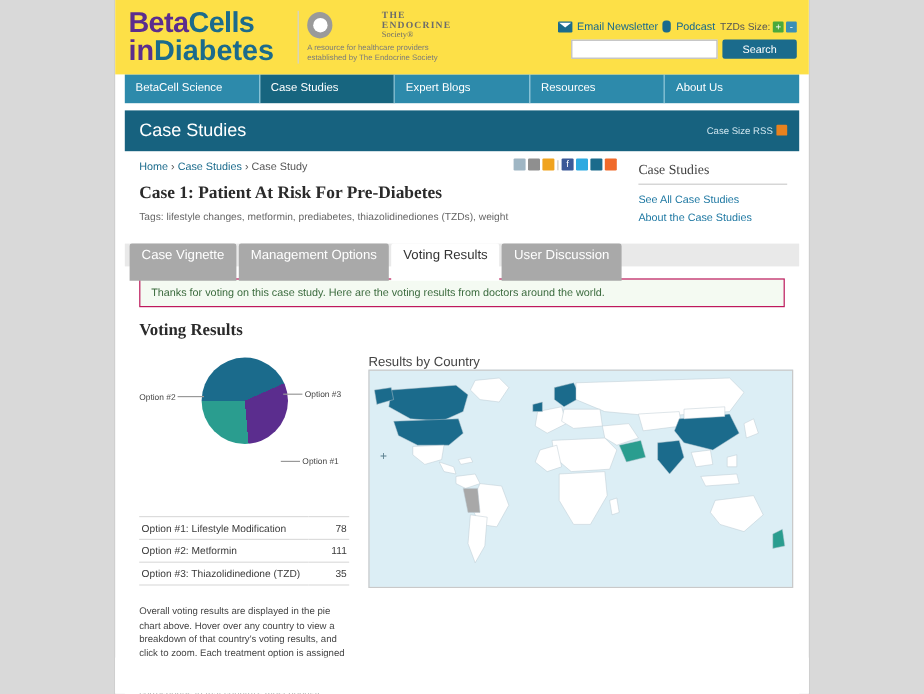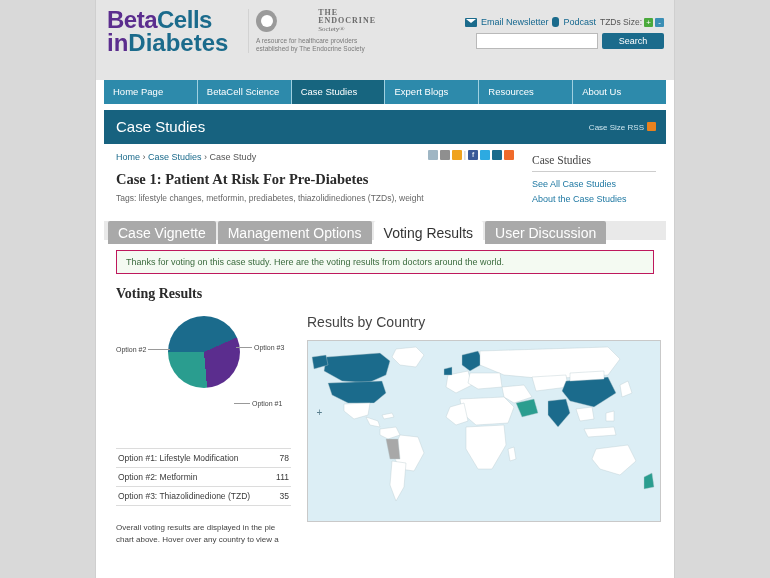--- a/index.html
+++ b/index.html
@@ -11,21 +11,21 @@
     font-size:11px;
     color:#333;
     overflow:hidden;
   }
   .page {
     position:absolute; left:96px; top:0; width:578px; height:578px;
     background:#ffffff;
     box-shadow:0 0 0 1px #cfcfcf;
   }
   
-  .header { height:80px; position:relative; background:#e5e5e5; }
+  .header { height:62px; position:relative; background:#fde047; }
   .logo { position:absolute; left:11px; top:8px; }
   .logo .l1 { font-size:24px; font-weight:bold; color:#5b2d8e; letter-spacing:-0.5px; line-height:23px;}
   .logo .l1 .cells { color:#1b6b8c; }
   .logo .l2 { font-size:24px; font-weight:bold; color:#5b2d8e; line-height:23px;}
   .logo .l2 .dia { color:#1b6b8c; }
   .divider-v { position:absolute; left:152px; top:9px; width:1px; height:44px; background:#d2d2d2; }
   .endo { position:absolute; left:160px; top:9px; width:140px; }
   .endo-logo { display:flex; align-items:center; gap:5px; }
   .endo-mark { width:22px; height:22px; border-radius:50%; background:#9a9a9a; position:relative; }
   .endo-mark:after { content:""; position:absolute; left:5px; top:5px; width:12px; height:12px; border-radius:50%; background:#fff;}
@@ -71,21 +71,21 @@
   .sq.tw{background:#2daae1;} .sq.in{background:#1b6b8c;}
   .sep { color:#bbb; font-size:9px; }
   h1.case { font-size:14.5px; color:#2a2a2a; font-weight:bold; margin:4px 0 5px 0; font-family:"Liberation Serif", serif;}
   .tags { font-size:8.5px; color:#666; margin-bottom:10px;}
   .rightcol h3 { font-size:11.5px; color:#444; margin:0 0 5px 0; font-weight:normal; font-family:"Liberation Serif", serif;}
   .rightcol .hr { height:1px; background:#cdcdcd; margin-bottom:7px;}
   .rightcol a { display:block; color:#2079a3; font-size:9px; text-decoration:none; margin-bottom:5px;}
   
   .tabsband { background:#e9e9e9; margin:8px 8px 0 8px; height:19px; position:relative; }
   .tabs { position:absolute; left:4px; top:0; display:flex; gap:2px; }
-  .tab { background:#a9a9a9; color:#fff; font-size:14px; padding:4px 10px 3px 10px; border-radius:2px 2px 0 0;}
+  .tab { background:#a9a9a9; color:#fff; font-size:11px; padding:4px 10px 15px 10px; border-radius:2px 2px 0 0;}
   .tab.active { background:#fff; color:#333; }
   
   .resultsarea { background:#fff; margin:0 8px; padding:10px 12px 0 12px; }
   .notice {
     border:1px solid #be185d; background:#f4faf2; color:#3b6b3e;
     font-size:9px; padding:6px 9px; margin-bottom:12px;
   }
   h2.vr { font-size:14px; color:#2a2a2a; font-weight:bold; margin:0 0 12px 0; font-family:"Liberation Serif", serif; }
   .twocol { display:flex; gap:16px; }
   .chartcol { width:200px; }
@@ -101,21 +101,21 @@
   }
   .pielbl { position:absolute; font-size:7px; color:#444; white-space:nowrap;}
   .pielbl .ln { display:inline-block; height:1px; background:#999; vertical-align:2px;}
   .o2 { left:0px; top:32px; }
   .o3 { left:120px; top:30px; }
   .o1 { left:118px; top:86px; }
   table.opts { width:100%; border-collapse:collapse; margin-top:24px; font-size:8.5px;}
   table.opts td { border-top:1px solid #dcdcdc; border-bottom:1px solid #dcdcdc; padding:4px 2px; color:#3a3a3a;}
   table.opts td.num { text-align:right; width:34px;}
   .blurb { font-size:8px; color:#444; line-height:11.5px; margin-top:16px; width:175px;}
-  .mapttl { font-size:14px; color:#444; margin-bottom:10px; }
+  .mapttl { font-size:11px; color:#444; margin-bottom:0; }
   .mapbox { border:1px solid #c9c9c9; background:#dfeff5; height:182px; position:relative; overflow:hidden;}
   .zoom { position:absolute; left:6px; top:66px; width:11px; height:11px; color:#5a7f8e; font-size:10px; text-align:center; line-height:11px;}
   svg.worldmap { display:block; }
   .footerband { position:absolute; left:0; top:548px; width:578px; height:30px; background:#fff;}
 </style>
 </head>
 <body>
 
 <div class="page">
 
@@ -146,21 +146,20 @@
         <span class="ts-btn minus">-</span>
       </span>
     </div>
     <div class="searchrow">
       <input class="searchbox" placeholder="" style="">
       <div class="searchbtn">Search</div>
     </div>
   </div>
 
   <div class="nav">
-    <div>Home Page</div>
     <div>BetaCell Science</div>
     <div class="active">Case Studies</div>
     <div>Expert Blogs</div>
     <div>Resources</div>
     <div>About Us</div>
   </div>
 
   <div class="titleband">
     <div class="t">Case Studies</div>
     <div class="rss"><span>Case Size RSS</span><span class="rss-ico"></span></div>

